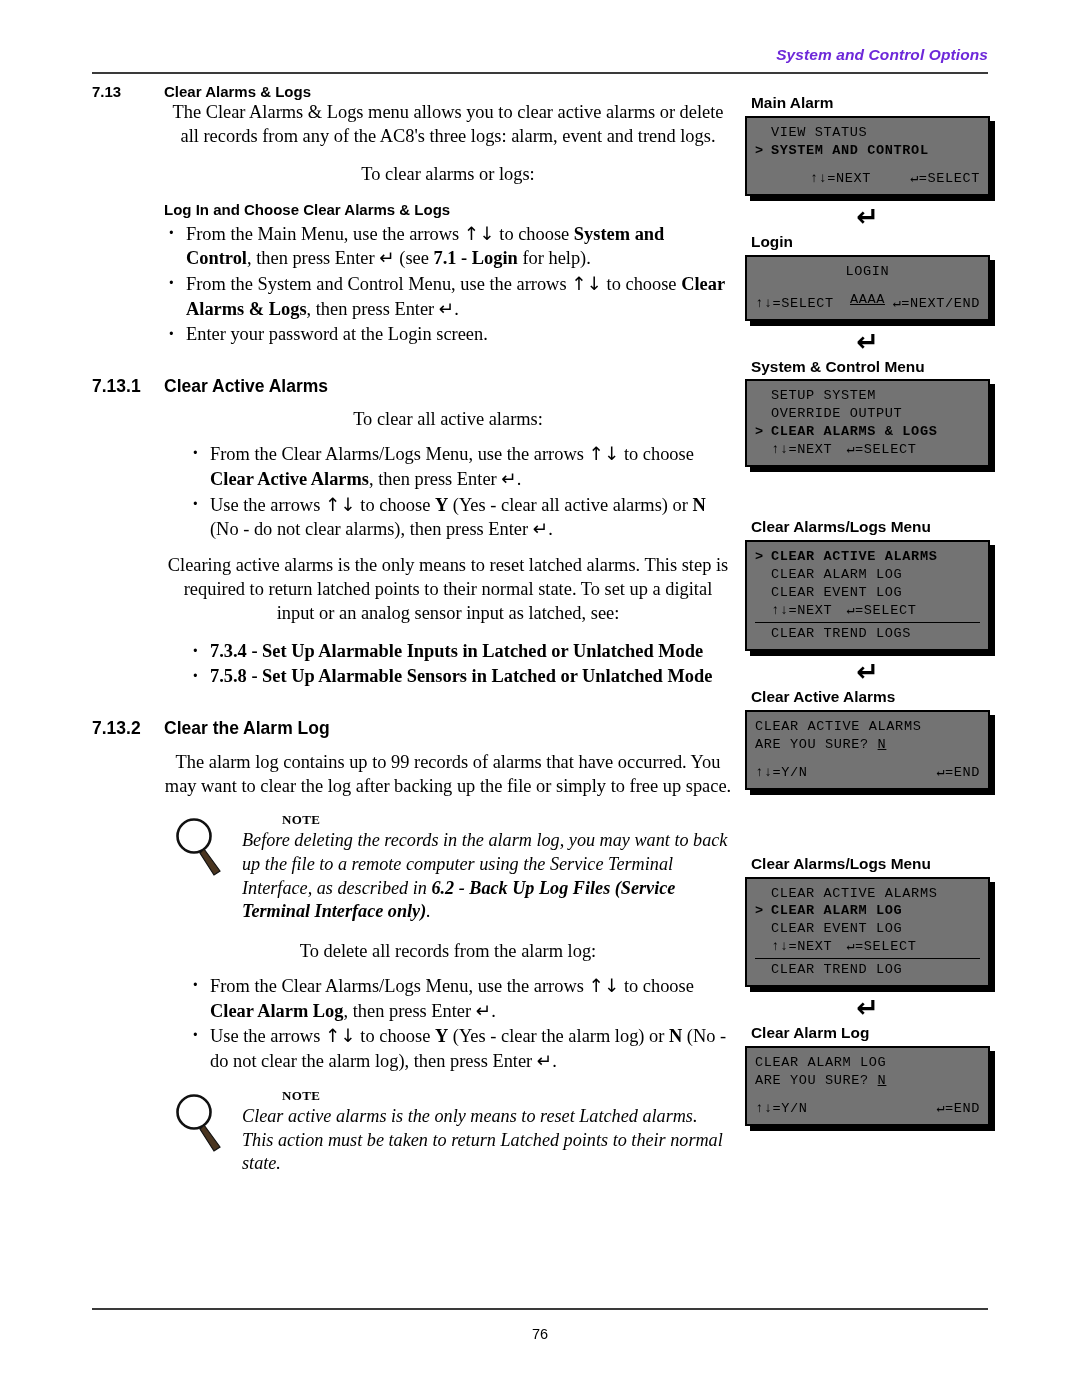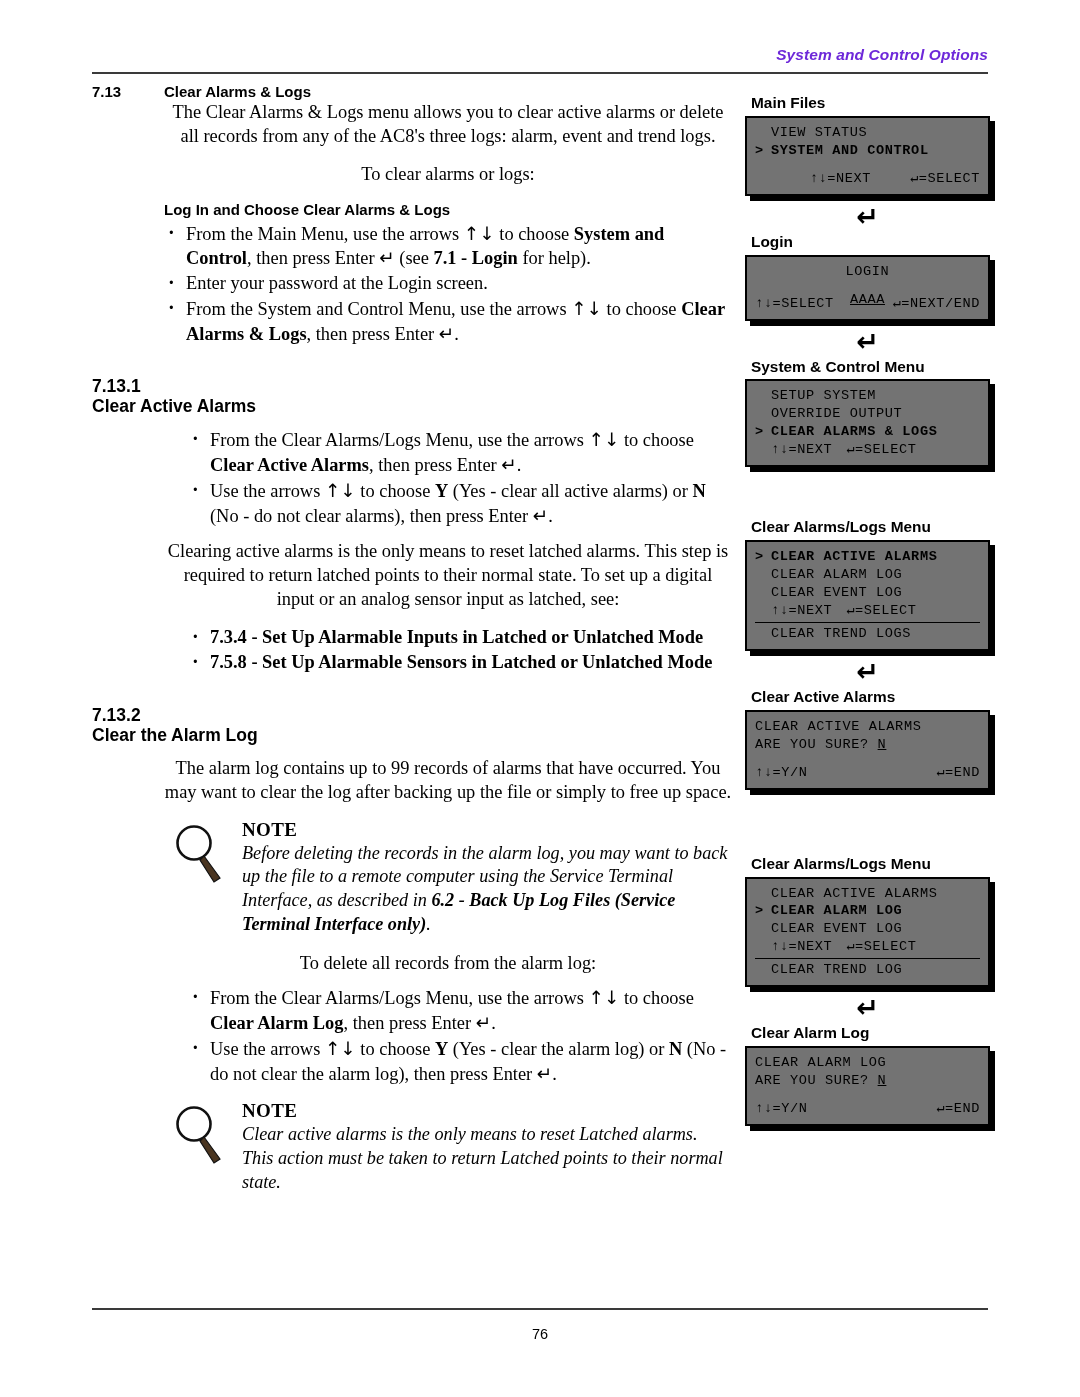--- a/index.html
+++ b/index.html
@@ -80,21 +80,20 @@
   }
   .h2 .num { width: 72px; flex: none; }
 
   .h3 {
     font-family: "Liberation Sans", sans-serif;
     font-weight: bold;
     font-size: 17.5px;
     display: flex;
     margin: 30px 0 12px 0;
     line-height: 1.15;
-    flex-direction: column;
   }
   .h3 .num { width: 72px; flex: none; }
 
   .h4 {
     font-family: "Liberation Sans", sans-serif;
     font-weight: bold;
     font-size: 15px;
     margin: 14px 0 4px 72px;
   }
 
@@ -141,23 +140,24 @@
   .note .mag {
     position: absolute;
     left: 78px;
     top: 4px;
     width: 60px;
     height: 62px;
   }
   .note .note-title {
     font-family: "Liberation Serif", serif;
     font-weight: bold;
-    font-size: 19px;
+    font-size: 13px;
     letter-spacing: .4px;
     margin-bottom: 1px;
+    margin-left: 40px;
   }
   .note .note-text {
     font-style: italic;
     font-size: 18.2px;
     line-height: 1.30;
   }
   .note .note-text b { font-weight: bold; font-style: italic; }
 
   
   .lcd-label {
@@ -224,29 +224,30 @@
   </h2>
 
   <p class="body">The Clear Alarms &amp; Logs menu allows you to clear active alarms or delete all records from any of the AC8's three logs: alarm, event and trend logs.</p>
 
   <p class="body tight">To clear alarms or logs:</p>
 
   <div class="h4">Log In and Choose Clear Alarms &amp; Logs</div>
 
   <ul class="bullets">
     <li>From the Main Menu, use the arrows <span class="arrow-glyph">↑↓</span> to choose <b>System and Control</b>, then press Enter <span class="arrow-glyph">↵</span> (see <b>7.1 - Login</b> for help).</li>
+    <li>From the System and Control Menu, use the arrows <span class="arrow-glyph">↑↓</span> to choose <b>Clear Alarms &amp; Logs</b>, then press Enter <span class="arrow-glyph">↵</span>.</li>
     <li>Enter your password at the Login screen.</li>
-    <li>From the System and Control Menu, use the arrows <span class="arrow-glyph">↑↓</span> to choose <b>Clear Alarms &amp; Logs</b>, then press Enter <span class="arrow-glyph">↵</span>.</li>
   </ul>
 
   <h3 class="h3">
     <span class="num">7.13.1</span>
     <span>Clear Active Alarms</span>
   </h3>
 
+  <p class="body tight">To clear all active alarms:</p>
 
   <ul class="bullets indent">
     <li>From the Clear Alarms/Logs Menu, use the arrows <span class="arrow-glyph">↑↓</span> to choose <b>Clear Active Alarms</b>, then press Enter <span class="arrow-glyph">↵</span>.</li>
     <li>Use the arrows <span class="arrow-glyph">↑↓</span> to choose <b>Y</b> (Yes - clear all active alarms) or <b>N</b> (No - do not clear alarms), then press Enter <span class="arrow-glyph">↵</span>.</li>
   </ul>
 
   <p class="body">Clearing active alarms is the only means to reset latched alarms. This step is required to return latched points to their normal state. To set up a digital input or an analog sensor input as latched, see:</p>
 
   <ul class="bullets indent">
     <li><b>7.3.4 - Set Up Alarmable Inputs in Latched or Unlatched Mode</b></li>
@@ -282,21 +283,21 @@
       <path d="M34 33 L50 55 L44 59 L30 37 Z" fill="#4a3520" stroke="#111" stroke-width="1.2"></path>
     </svg>
     <div class="note-title">NOTE</div>
     <div class="note-text">Clear active alarms is the only means to reset Latched alarms. This action must be taken to return Latched points to their normal state.</div>
   </div>
 
 </div>
 
 <div class="right-col">
 
-  <div class="lcd-label">Main Files</div>
+  <div class="lcd-label">Main Alarm</div>
   <div class="lcd">
     <div class="line"><span class="marker"> </span><span class="txt">VIEW STATUS</span></div>
     <div class="line bold"><span class="marker">&gt;</span><span class="txt">SYSTEM AND CONTROL</span></div>
     <div class="blank"></div>
     <div class="line split"><span class="marker"> </span><span>↑↓=NEXT</span><span>↵=SELECT</span></div>
   </div>
   <div class="enter-arrow">↵</div>
 
   <div class="lcd-label">Login</div>
   <div class="lcd">

